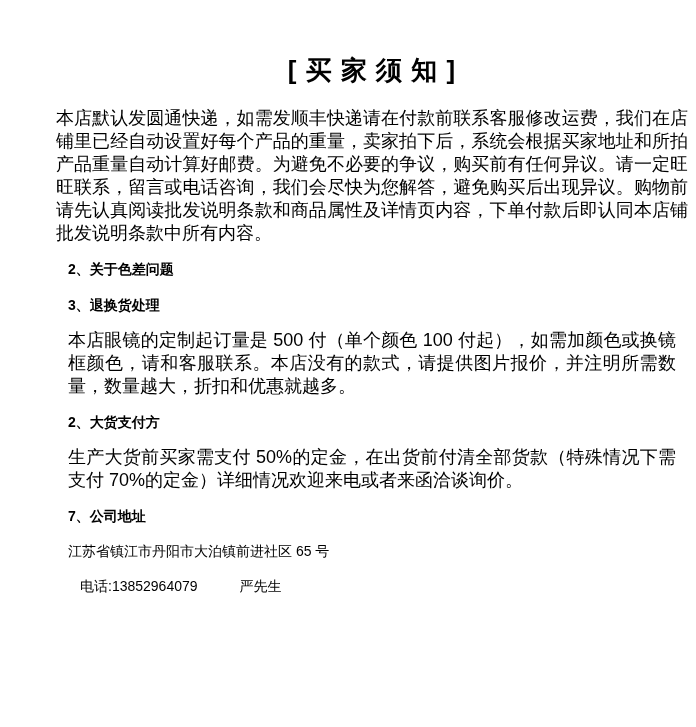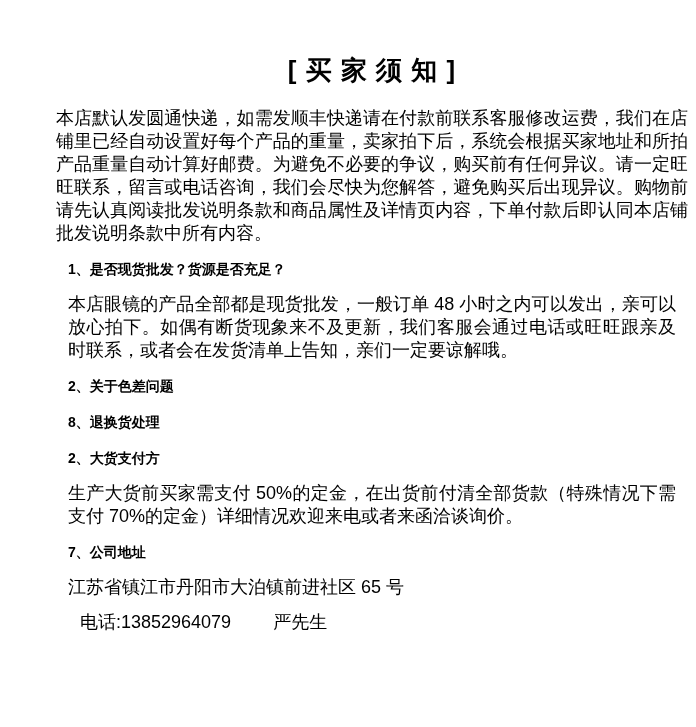--- a/index.html
+++ b/index.html
@@ -27,48 +27,45 @@
     word-break: break-all;
   }
   .sec { margin-top: 4px; }
   .sec-heading {
     font-size: 14px;
     font-weight: bold;
     line-height: 24px;
     margin-top: 2px;
   }
   .line {
-    font-size: 18px;
+    font-size: 14px;
     line-height: 23px;
   }
   .gap { margin-left: 30px; }
 </style>
 </head>
 <body>
 
 <div class="page">
 
   <div class="doc-title">[ 买 家 须 知 ]</div>
 
   <p class="para">本店默认发圆通快递，如需发顺丰快递请在付款前联系客服修改运费，我们在店铺里已经自动设置好每个产品的重量，卖家拍下后，系统会根据买家地址和所拍产品重量自动计算好邮费。为避免不必要的争议，购买前有任何异议。请一定旺旺联系，留言或电话咨询，我们会尽快为您解答，避免购买后出现异议。购物前请先认真阅读批发说明条款和商品属性及详情页内容，下单付款后即认同本店铺批发说明条款中所有内容。</p>
 
-  <div class="sec">
-    <div class="sec-heading">1、是否现货批发？货源是否充足？</div>
-    <p class="para">本店眼镜的产品全部都是现货批发，一般订单 48 小时之内可以发出，亲可以放心拍下。如偶有断货现象来不及更新，我们客服会通过电话或旺旺跟亲及时联系，或者会在发货清单上告知，亲们一定要谅解哦。</p>
-  </div>
 
   <div class="sec">
     <div class="sec-heading">2、关于色差问题</div>
   </div>
 
   <div class="sec">
-    <div class="sec-heading">8、退换货处理</div>
+    <div class="sec-heading">3、退换货处理</div>
   </div>
 
   <div class="sec">
+    <p class="para">本店眼镜的定制起订量是 500 付（单个颜色 100 付起），如需加颜色或换镜框颜色，请和客服联系。本店没有的款式，请提供图片报价，并注明所需数量，数量越大，折扣和优惠就越多。</p>
   </div>
 
 
   <div class="sec">
     <div class="sec-heading">2、大货支付方</div>
     <p class="para">生产大货前买家需支付 50%的定金，在出货前付清全部货款（特殊情况下需支付 70%的定金）详细情况欢迎来电或者来函洽谈询价。</p>
   </div>
 
   <div class="sec">
     <div class="sec-heading">7、公司地址</div>

